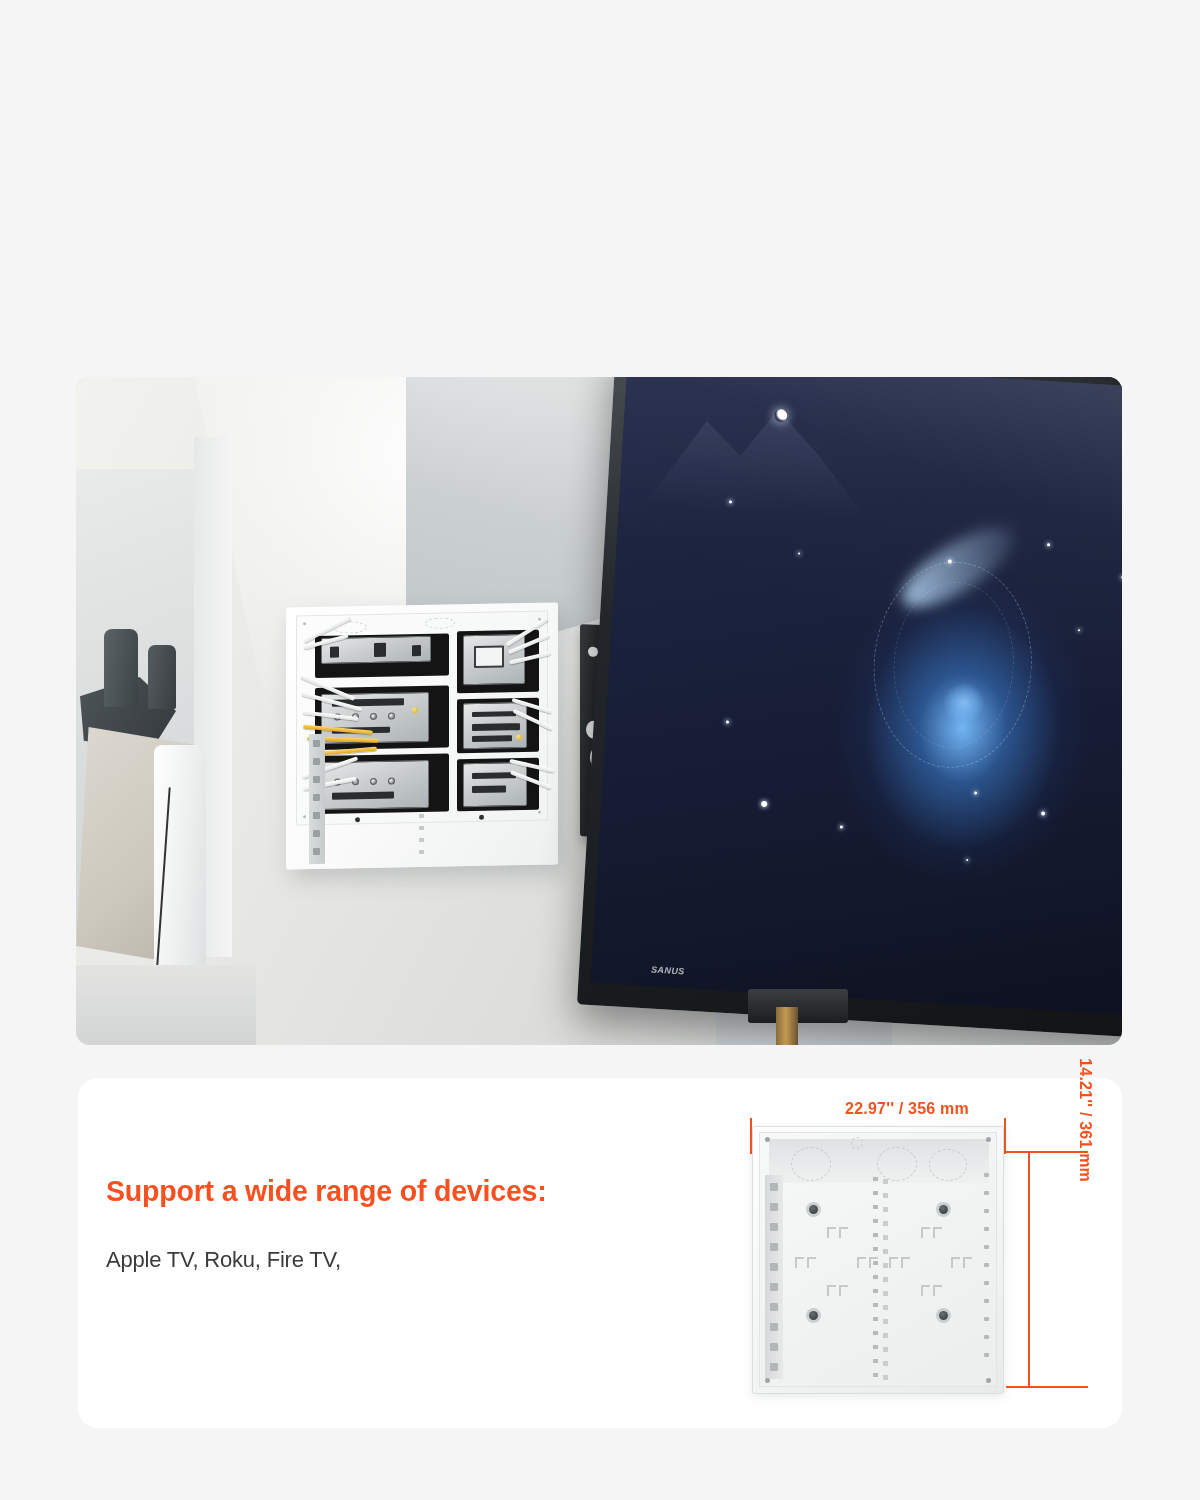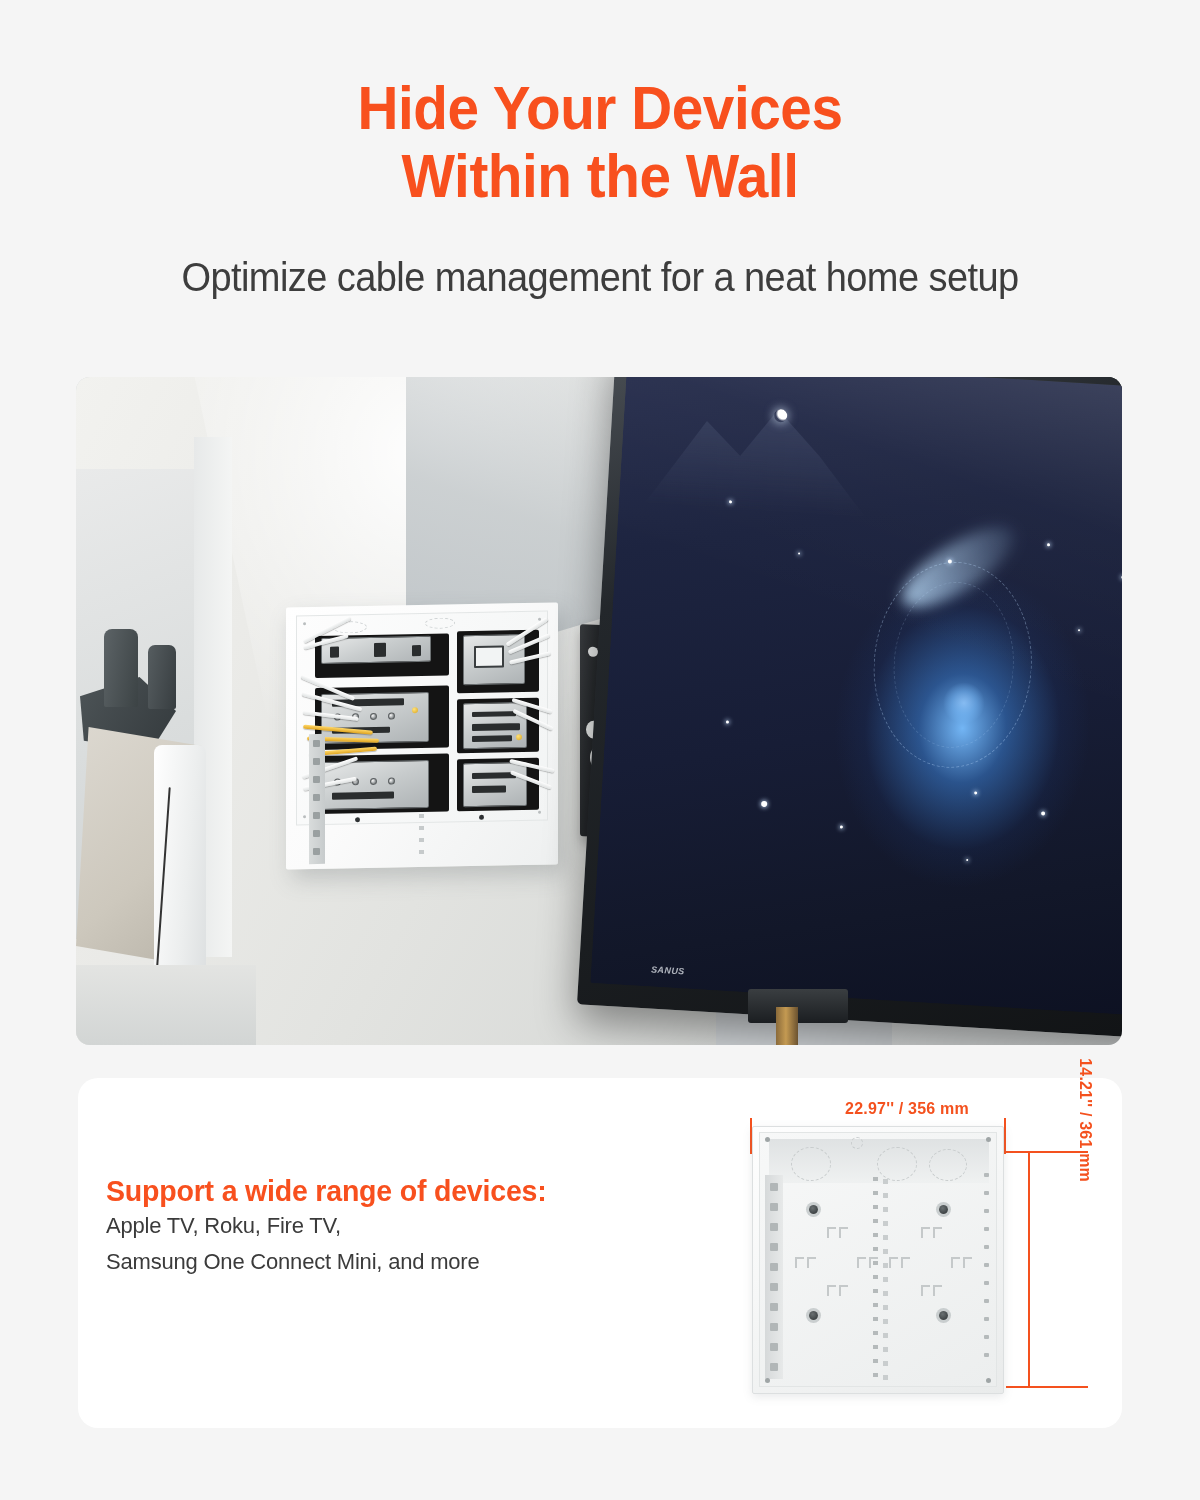--- a/index.html
+++ b/index.html
@@ -372,20 +372,21 @@
   .card-title {
     color: #f8501e;
     font-size: 30px;
     font-weight: 700;
     letter-spacing: -0.2px;
     font-family: "Liberation Sans Narrow", "Liberation Sans", sans-serif;
     transform: scaleX(0.95);
     transform-origin: left center;
   }
   .card-list {
+    margin-top: 34px;
     color: #3b3b3b;
     font-size: 22px;
     line-height: 1.62;
     letter-spacing: -0.2px;
   }
   .card-list div { white-space: nowrap; }
 
   
   .diagram {
     position: absolute;
@@ -469,27 +470,20 @@
   .box2 .railnotch {
     position: absolute; width: 8px; height: 8px;
     background: #b1b6b7; border-radius: 1px;
   }
 </style>
 </head>
 <body>
 
 <div class="page">
 
-  <div class="header">
-    <h1 class="headline">
-      <span class="headline-line">Hide Your Devices</span>
-      <span class="headline-line">Within the Wall</span>
-    </h1>
-    <p class="subhead">Optimize cable management for a neat home setup</p>
-  </div>
 
   <div class="hero">
     <div class="hero-scene">
 
       <div class="studio-dark">
         <div class="studio-truss" style="left:-10px; top:96px; width:230px; height:5px; transform:rotate(28deg);"></div>
         <div class="studio-truss" style="left:10px; top:150px; width:210px; height:4px; transform:rotate(34deg);"></div>
         <div class="studio-truss" style="left:120px; top:10px; width:120px; height:6px; transform:rotate(74deg);"></div>
         <div class="studio-truss" style="left:24px; top:4px; width:190px; height:4px; transform:rotate(12deg);"></div>
       </div>
@@ -638,21 +632,20 @@
       <div class="mount-pole"></div>
     </div>
   </div>
 
   <div class="card">
 
     <div class="card-left">
       <div class="card-title">Support a wide range of devices:</div>
       <div class="card-list">
         <div>Apple TV, Roku, Fire TV,</div>
-        <div>Samsung One Connect Mini, and more</div>
       </div>
     </div>
 
     <div class="diagram">
 
       <div class="dim-label-w">22.97'' /  356 mm</div>
       <div class="dim-label-h">14.21'' / 361 mm</div>
 
       <div class="dim-line dim-v-left"></div>
       <div class="dim-line dim-v-right"></div>

